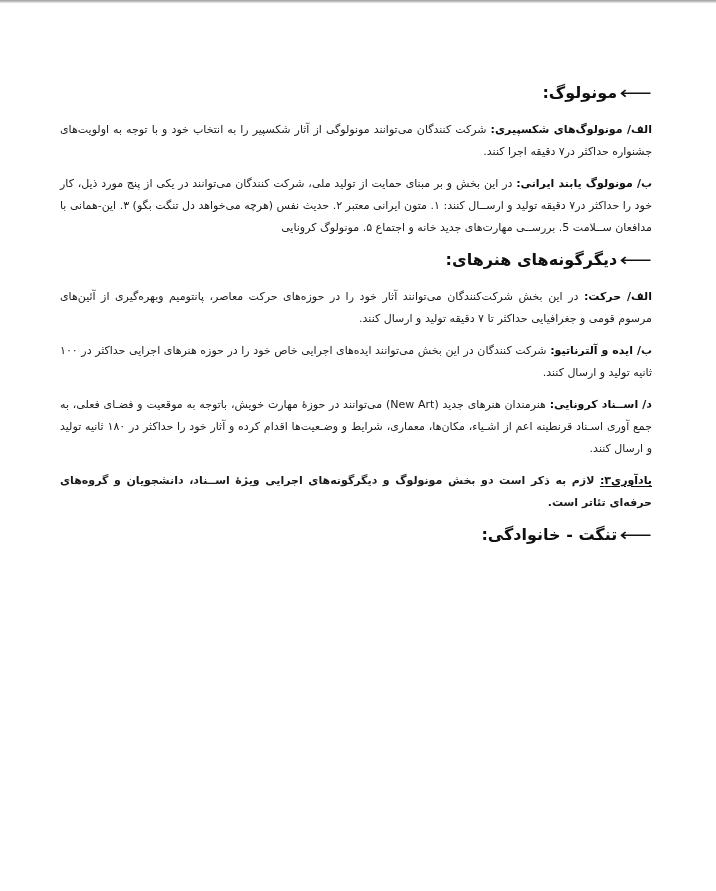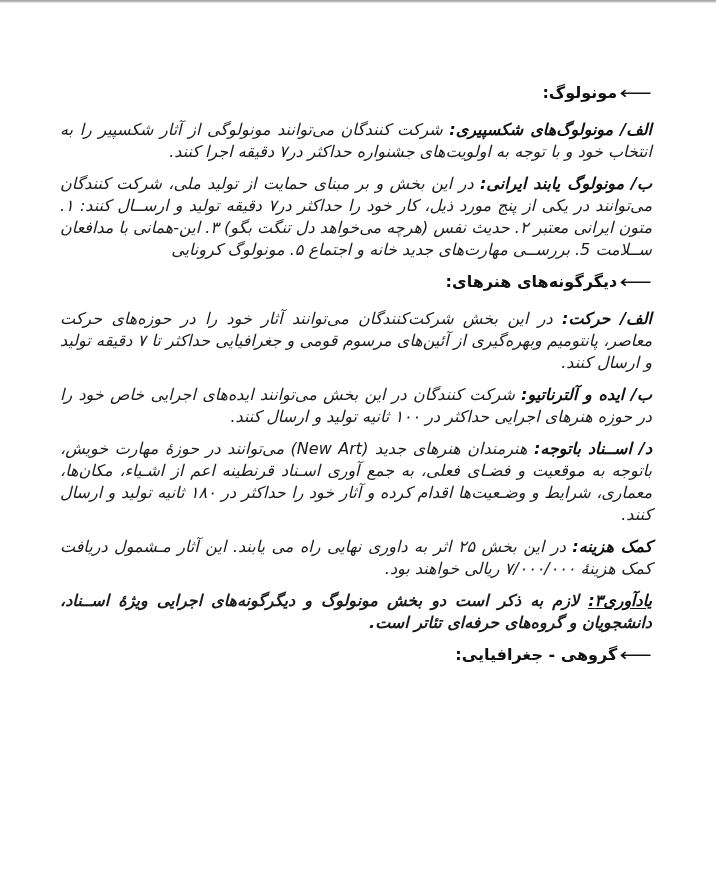--- a/index.html
+++ b/index.html
@@ -25,26 +25,25 @@
     display:flex;align-items:center;gap:9px;
     font-size:16px;font-weight:bold;color:#111;
     margin:0 0 15px 0;
     line-height:22px;
   }
   .section-title .arrow{
     font-weight:normal;font-size:18px;line-height:18px;
     transform:scaleX(1.25);transform-origin:right center;
   }
   .para{
-    font-size:16px;
+    font-size:11px;
     line-height:22px;
     text-align:justify;
     text-align-last:right;
     margin:0 0 10px 0;
-    font-style:italic;
   }
   .para .label{font-weight:bold;color:#0f0f0f;}
   .para.reminder{font-weight:bold;}
   .para.reminder .label{text-decoration:underline;text-underline-offset:2px;}
   .section{margin:0 0 4px 0;}
   .section + .section .section-title{margin-top:4px;}
   .closing .bold-part{font-weight:bold;}
 </style>
 </head>
 <body>
@@ -83,36 +82,32 @@
       <span>در این بخش شرکت‌کنندگان می‌توانند آثار خود را در حوزه‌های حرکت معاصر، پانتومیم وبهره‌گیری از آئین‌های مرسوم قومی و جغرافیایی حداکثر تا ۷ دقیقه تولید و ارسال کنند.</span>
     </p>
 
     <p class="para">
       <span class="label">ب/ ایده و آلترناتیو:</span>
       <span>شرکت کنندگان در این بخش می‌توانند ایده‌های اجرایی خاص خود را در حوزه هنرهای اجرایی حداکثر در ۱۰۰ ثانیه تولید و ارسال کنند.</span>
     </p>
 
 
     <p class="para">
-      <span class="label">د/ اســناد باتوجه:</span>
+      <span class="label">د/ اســناد کرونایی:</span>
       <span>هنرمندان هنرهای جدید (New Art) می‌توانند در حوزهٔ مهارت خویش، باتوجه به موقعیت و فضـای فعلی، به جمع آوری اسـناد قرنطینه اعم از اشـیاء، مکان‌ها، معماری، شرایط و وضـعیت‌ها اقدام کرده و آثار خود را حداکثر در ۱۸۰ ثانیه تولید و ارسال کنند.</span>
     </p>
 
-    <p class="para">
-      <span class="label">کمک هزینه:</span>
-      <span>در این بخش ۲۵ اثر به داوری نهایی راه می یابند. این آثار مـشمول دریافت کمک هزینهٔ ۷/۰۰۰/۰۰۰ ریالی خواهند بود.</span>
-    </p>
 
     <p class="para reminder">
       <span class="label">یادآوری۳:</span>
       <span>لازم به ذکر است دو بخش مونولوگ و دیگرگونه‌های اجرایی ویژهٔ اســناد، دانشجویان و گروه‌های حرفه‌ای تئاتر است.</span>
     </p>
   </div>
 
   <div class="section">
     <div class="section-title">
       <span class="arrow">⟵</span>
-      <span>گروهی - جغرافیایی:</span>
+      <span>تنگت - خانوادگی:</span>
     </div>
 
   </div>
 
 </div>
 
 </body></html>

